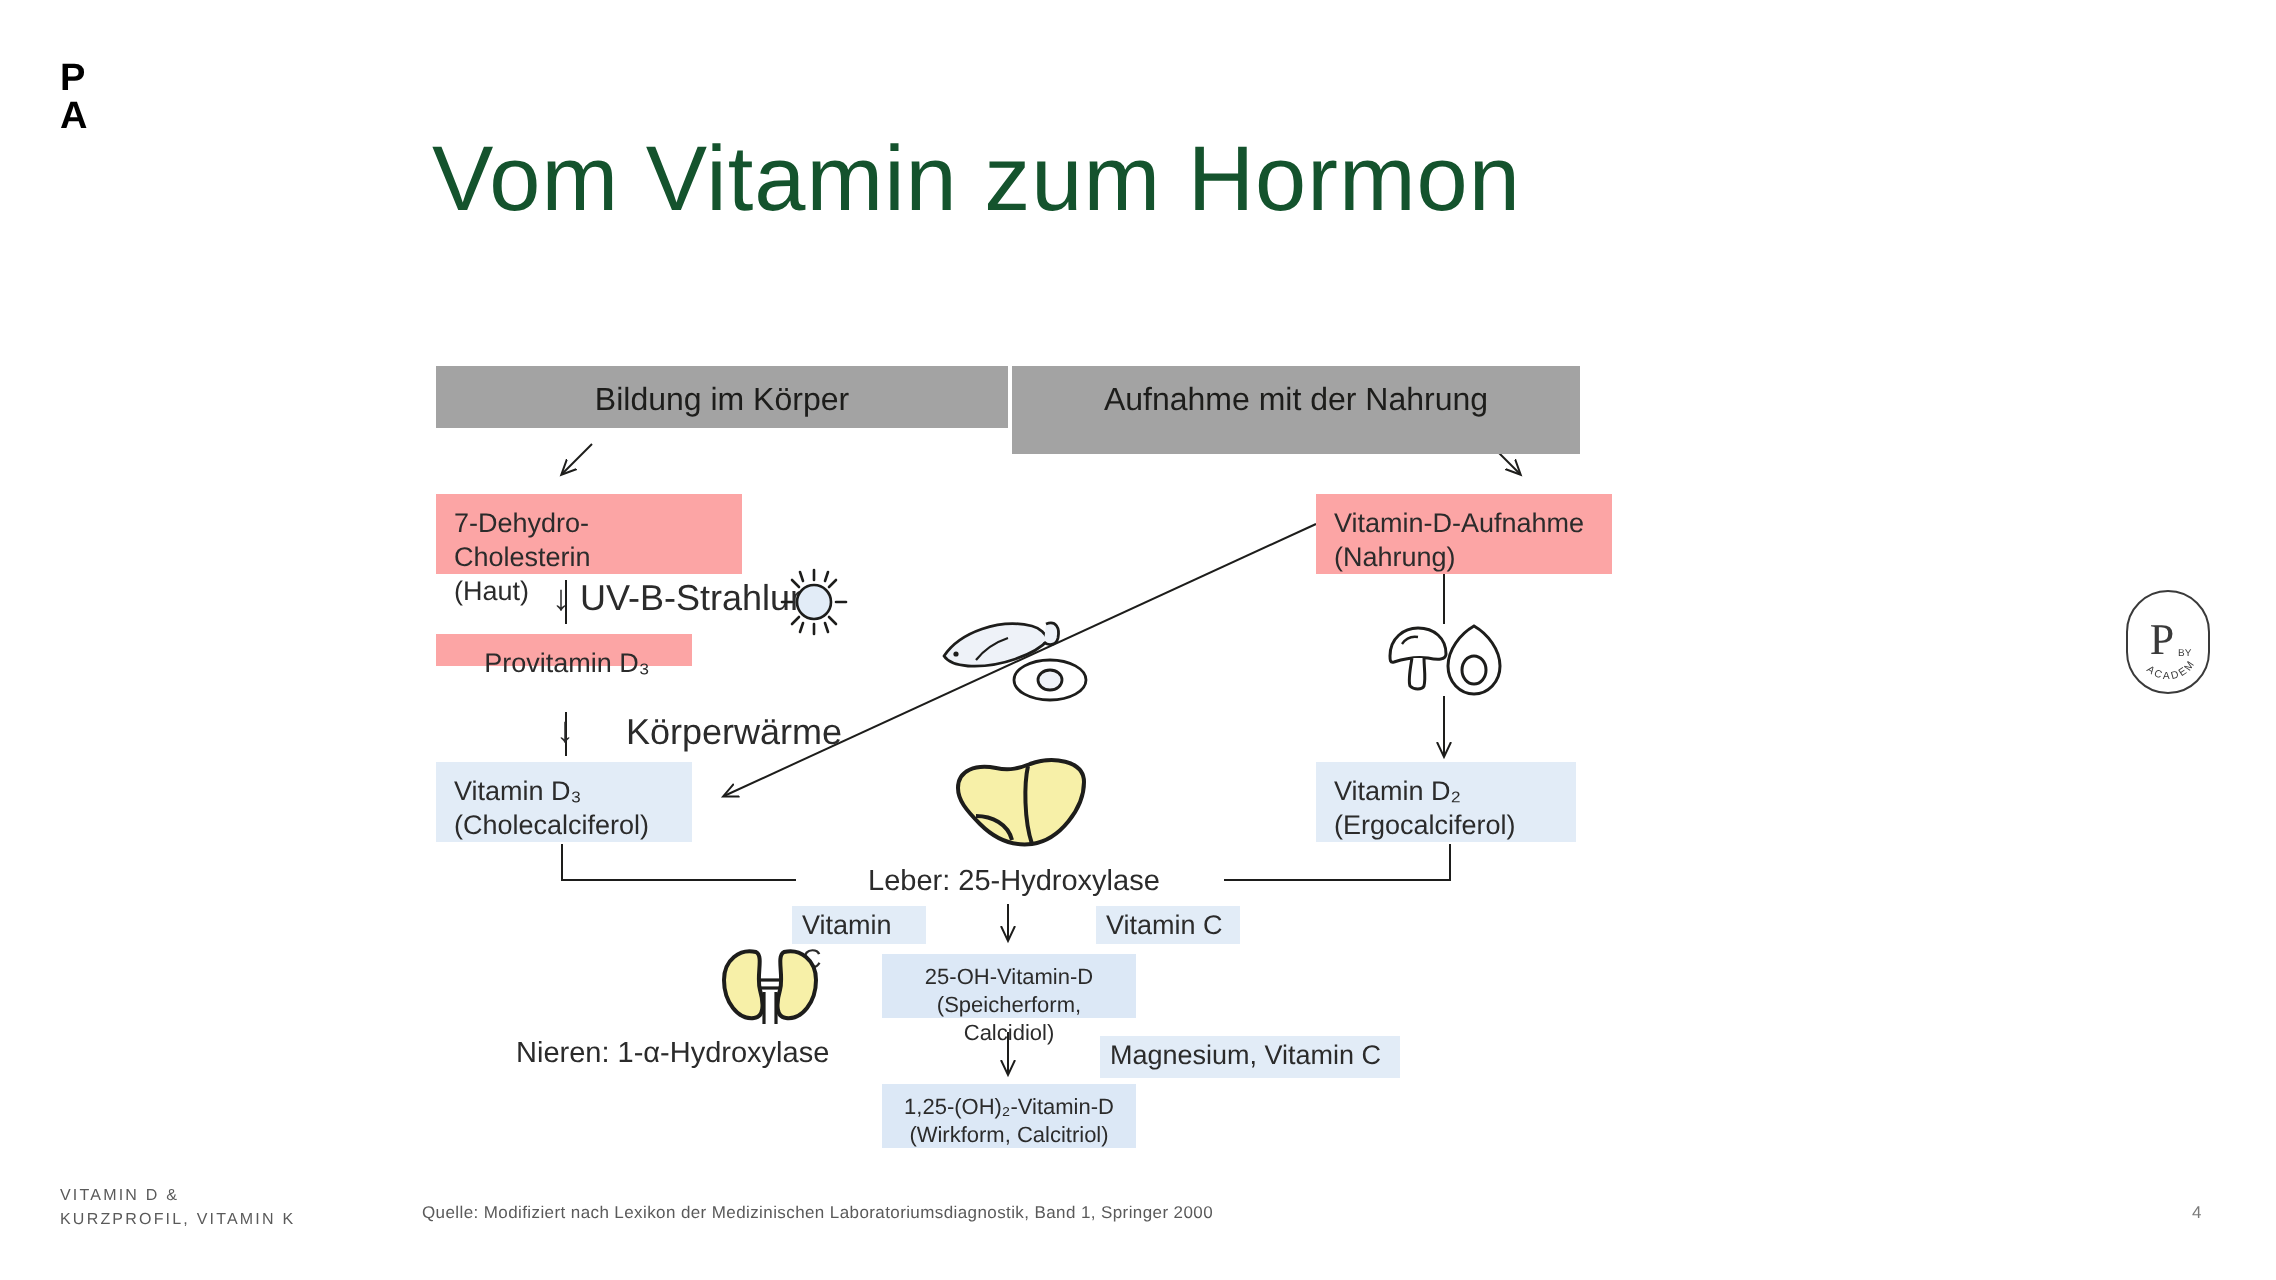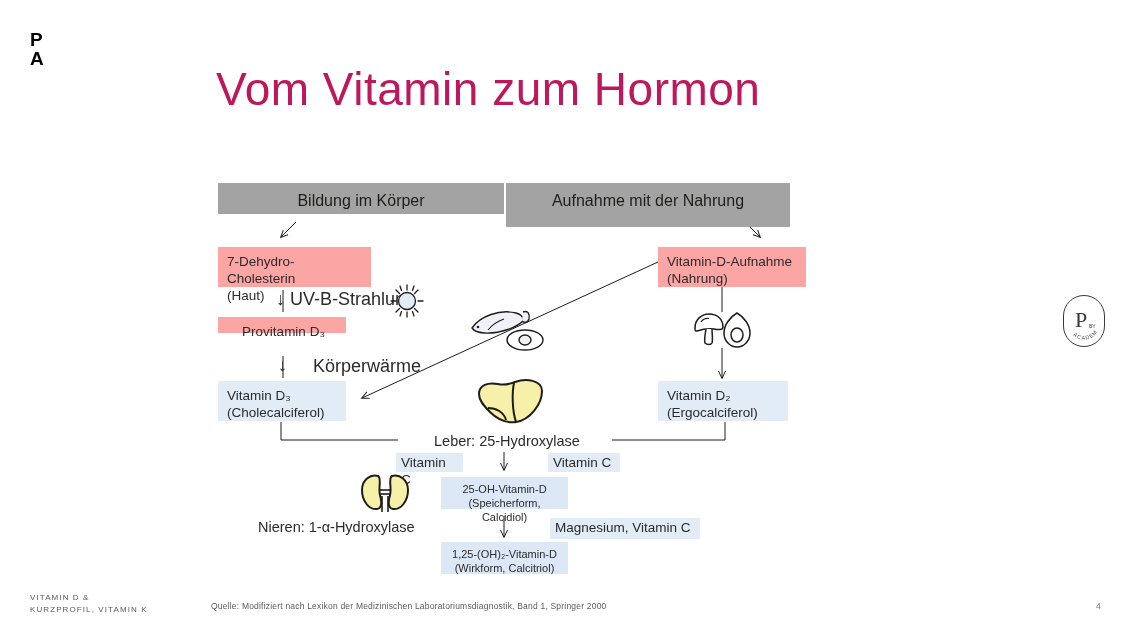--- a/index.html
+++ b/index.html
@@ -33,21 +33,21 @@
   #logo span { display: block; }
 
   
   #title {
     position: absolute;
     left: 216px;
     top: 62px;
     font-size: 46px;
     font-weight: 300;
     letter-spacing: 0.5px;
-    color: #be185d;
+    color: #14532d;
     white-space: nowrap;
   }
 
   
   #badge {
     position: absolute;
     left: 1062px;
     top: 294px;
     width: 44px;
     height: 54px;

